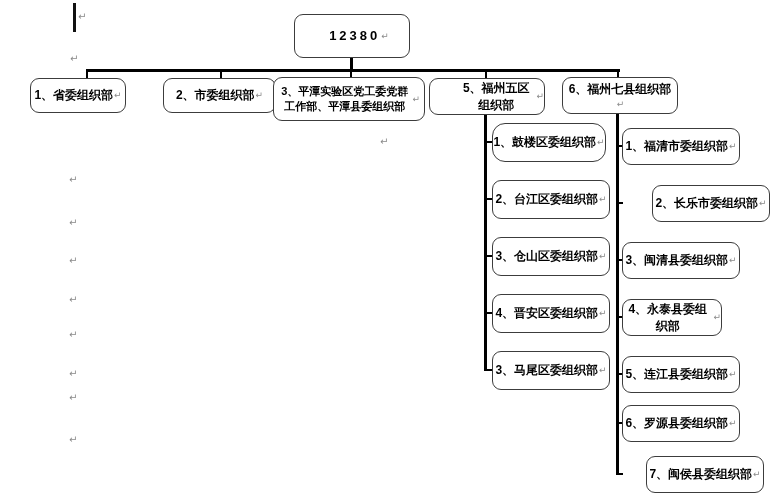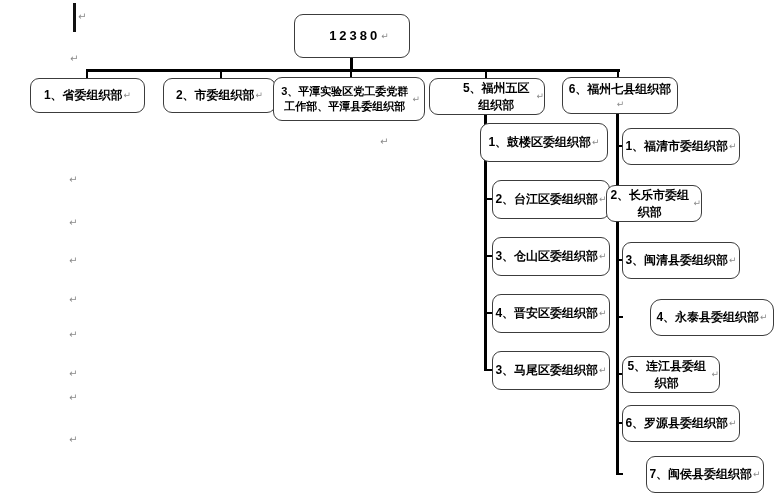--- a/index.html
+++ b/index.html
@@ -83,42 +83,42 @@
   <div class="seg" style="left:616px;top:316px;width:7px;height:2px;"></div>
   <div class="seg" style="left:616px;top:373px;width:7px;height:2px;"></div>
   <div class="seg" style="left:616px;top:422px;width:7px;height:2px;"></div>
   <div class="seg" style="left:616px;top:473px;width:7px;height:2px;"></div>
 
   <div class="node" style="left:294px;top:14px;width:116px;height:44px;font-size:13px;letter-spacing:3px;padding-left:17px;">
     <span>12380</span>
       <span class="inmark">↵</span>
   </div>
 
-  <div class="node" style="left:30px;top:78px;width:115px;height:35px;">
+  <div class="node" style="left:30px;top:78px;width:96px;height:35px;">
     <span>1、省委组织部</span>
       <span class="inmark">↵</span>
   </div>
   <div class="node" style="left:163px;top:78px;width:113px;height:35px;">
     <span>2、市委组织部</span>
       <span class="inmark">↵</span>
   </div>
   <div class="node node-tall" style="left:273px;top:77px;width:152px;height:44px;">
     <span>3、平潭实验区党工委党群工作部、平潭县委组织部</span>
       <span class="inmark">↵</span>
   </div>
   <div class="node" style="left:429px;top:78px;width:116px;height:37px;padding-left:27px;">
     <span>5、福州五区组织部</span>
       <span class="inmark">↵</span>
   </div>
   <div class="node" style="left:562px;top:77px;width:116px;height:37px;flex-direction:column;">
     <span>6、福州七县组织部</span>
       <span class="inmark">↵</span>
   </div>
 
-  <div class="node" style="left:480px;top:123px;width:128px;height:39px;">
+  <div class="node" style="left:492px;top:123px;width:114px;height:39px;border-radius:13px;">
     <span>1、鼓楼区委组织部</span>
       <span class="inmark">↵</span>
   </div>
   <div class="node" style="left:492px;top:180px;width:118px;height:39px;">
     <span>2、台江区委组织部</span>
       <span class="inmark">↵</span>
   </div>
   <div class="node" style="left:492px;top:237px;width:118px;height:39px;">
     <span>3、仓山区委组织部</span>
       <span class="inmark">↵</span>
@@ -129,33 +129,33 @@
   </div>
   <div class="node" style="left:492px;top:351px;width:118px;height:39px;">
     <span>3、马尾区委组织部</span>
       <span class="inmark">↵</span>
   </div>
 
   <div class="node" style="left:622px;top:128px;width:118px;height:37px;">
     <span>1、福清市委组织部</span>
       <span class="inmark">↵</span>
   </div>
-  <div class="node" style="left:606px;top:185px;width:96px;height:37px;">
+  <div class="node" style="left:652px;top:185px;width:118px;height:37px;">
     <span>2、长乐市委组织部</span>
       <span class="inmark">↵</span>
   </div>
   <div class="node" style="left:622px;top:242px;width:118px;height:37px;">
     <span>3、闽清县委组织部</span>
       <span class="inmark">↵</span>
   </div>
-  <div class="node" style="left:650px;top:299px;width:124px;height:37px;border-radius:11px;">
+  <div class="node" style="left:622px;top:299px;width:100px;height:37px;">
     <span>4、永泰县委组织部</span>
       <span class="inmark">↵</span>
   </div>
-  <div class="node" style="left:622px;top:356px;width:98px;height:37px;">
+  <div class="node" style="left:622px;top:356px;width:118px;height:37px;">
     <span>5、连江县委组织部</span>
       <span class="inmark">↵</span>
   </div>
   <div class="node" style="left:622px;top:405px;width:118px;height:37px;">
     <span>6、罗源县委组织部</span>
       <span class="inmark">↵</span>
   </div>
   <div class="node" style="left:622px;top:456px;width:118px;height:37px;margin-left:24px;">
     <span>7、闽侯县委组织部</span>
       <span class="inmark">↵</span>

